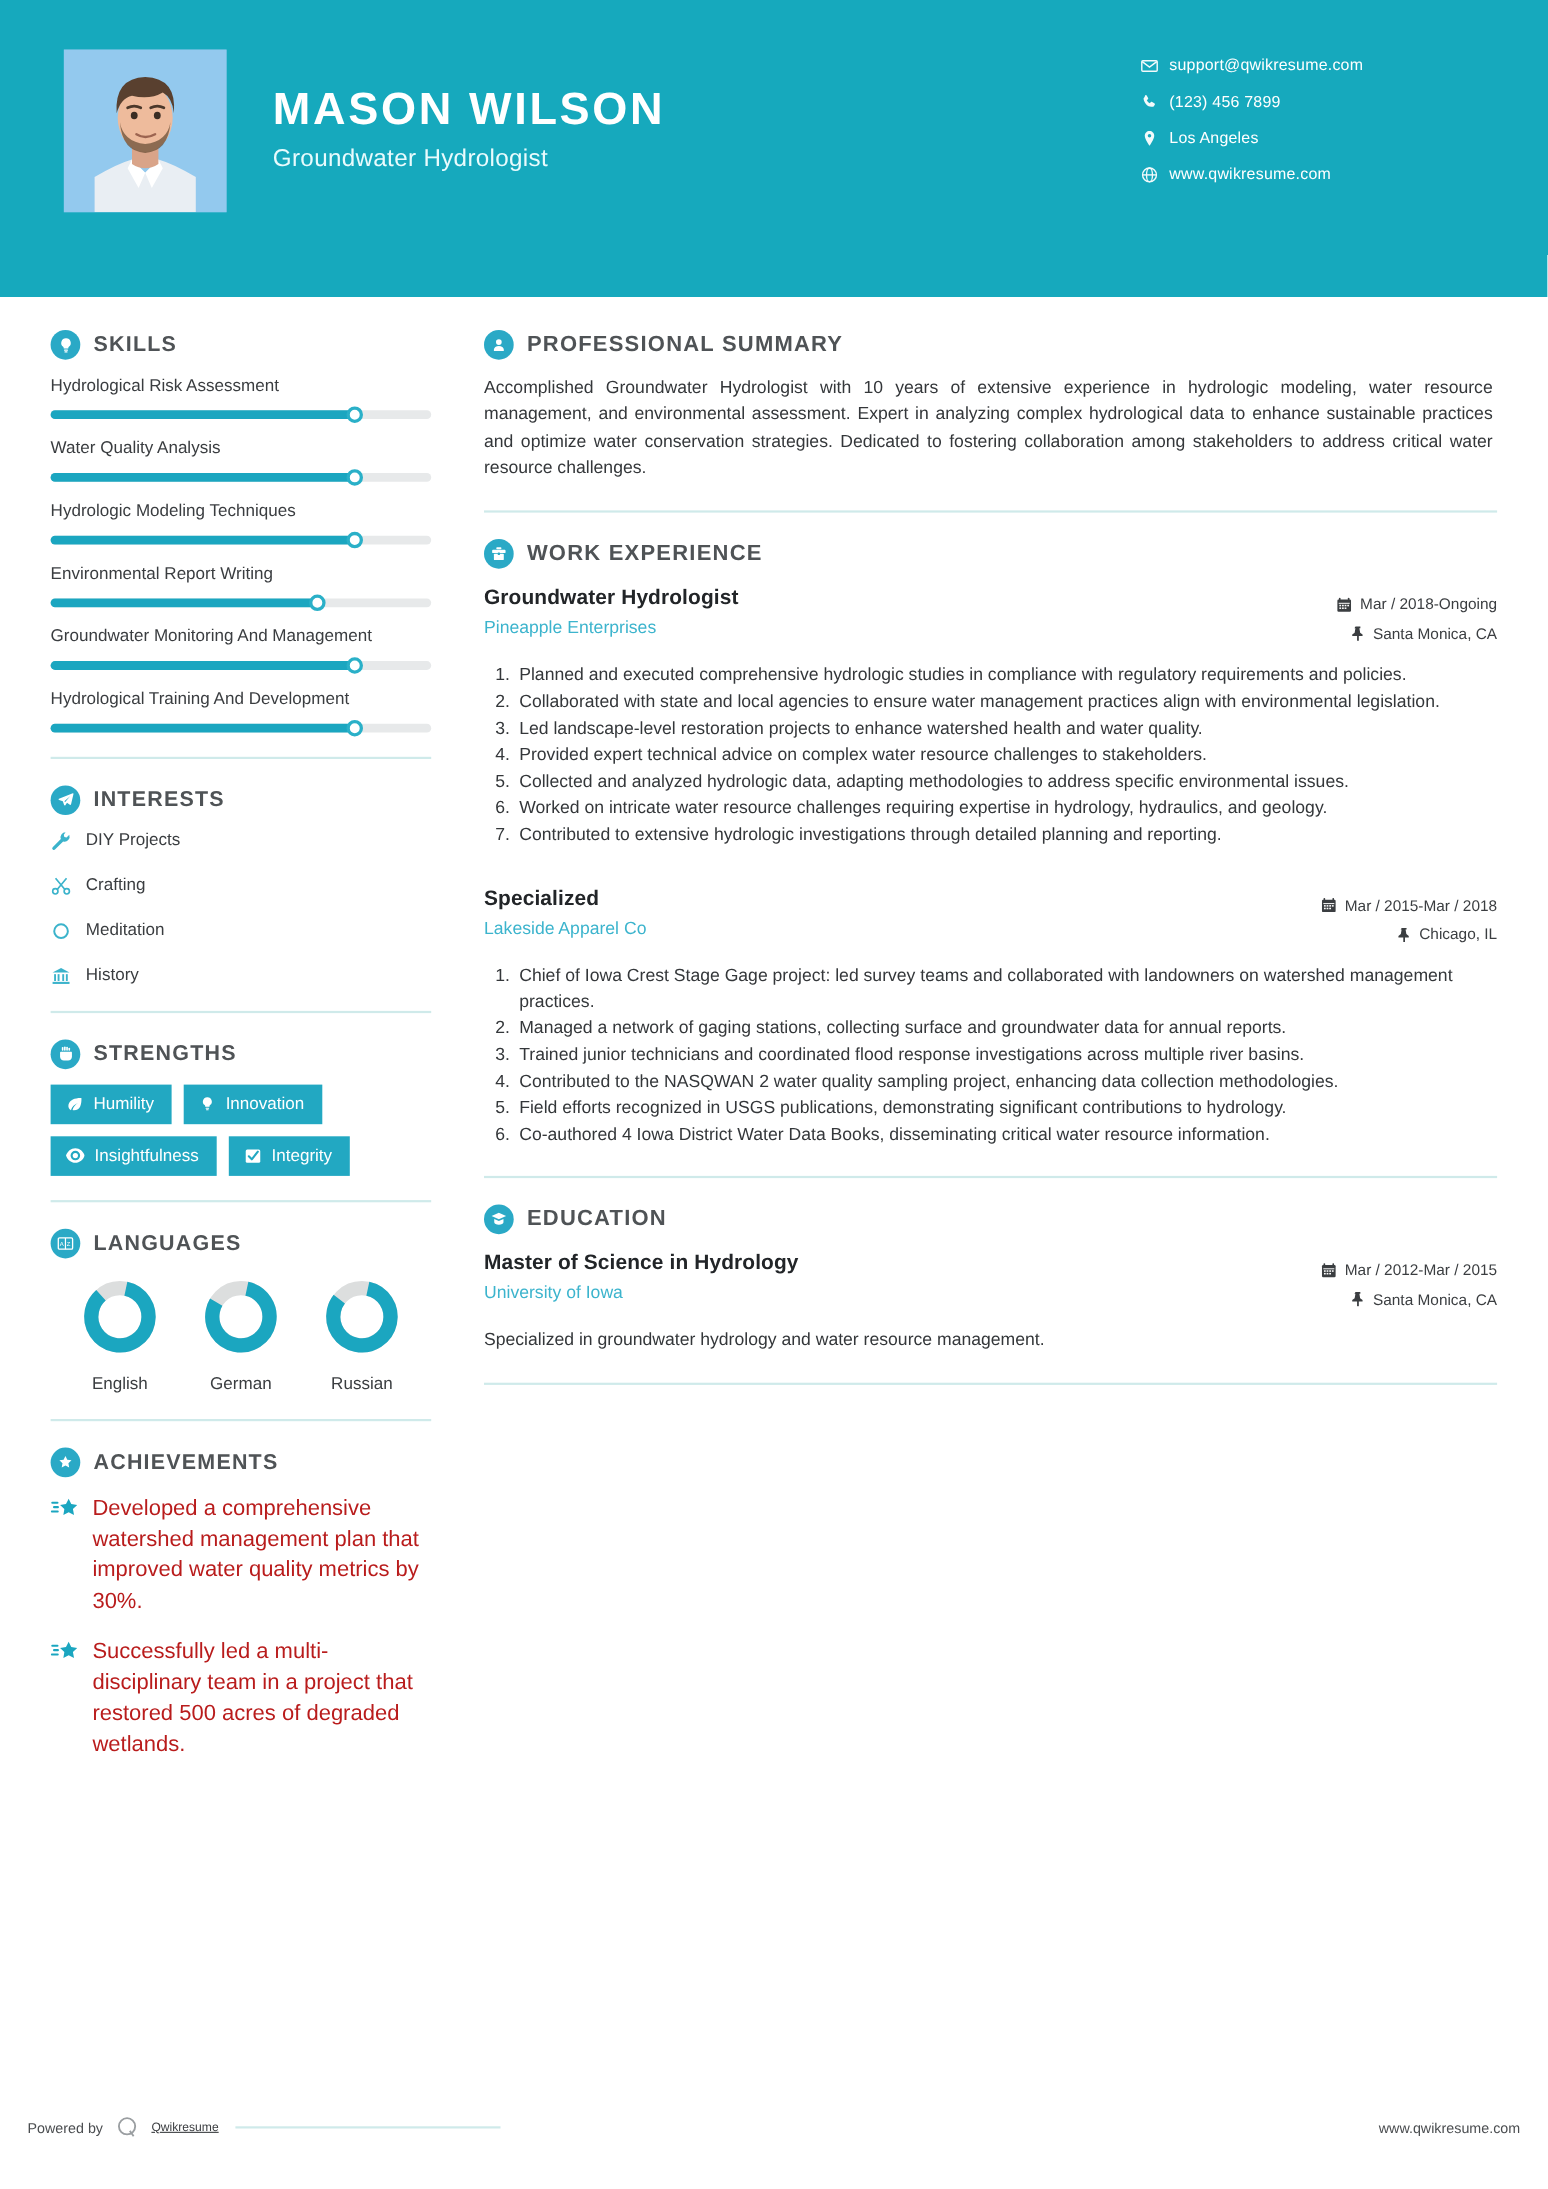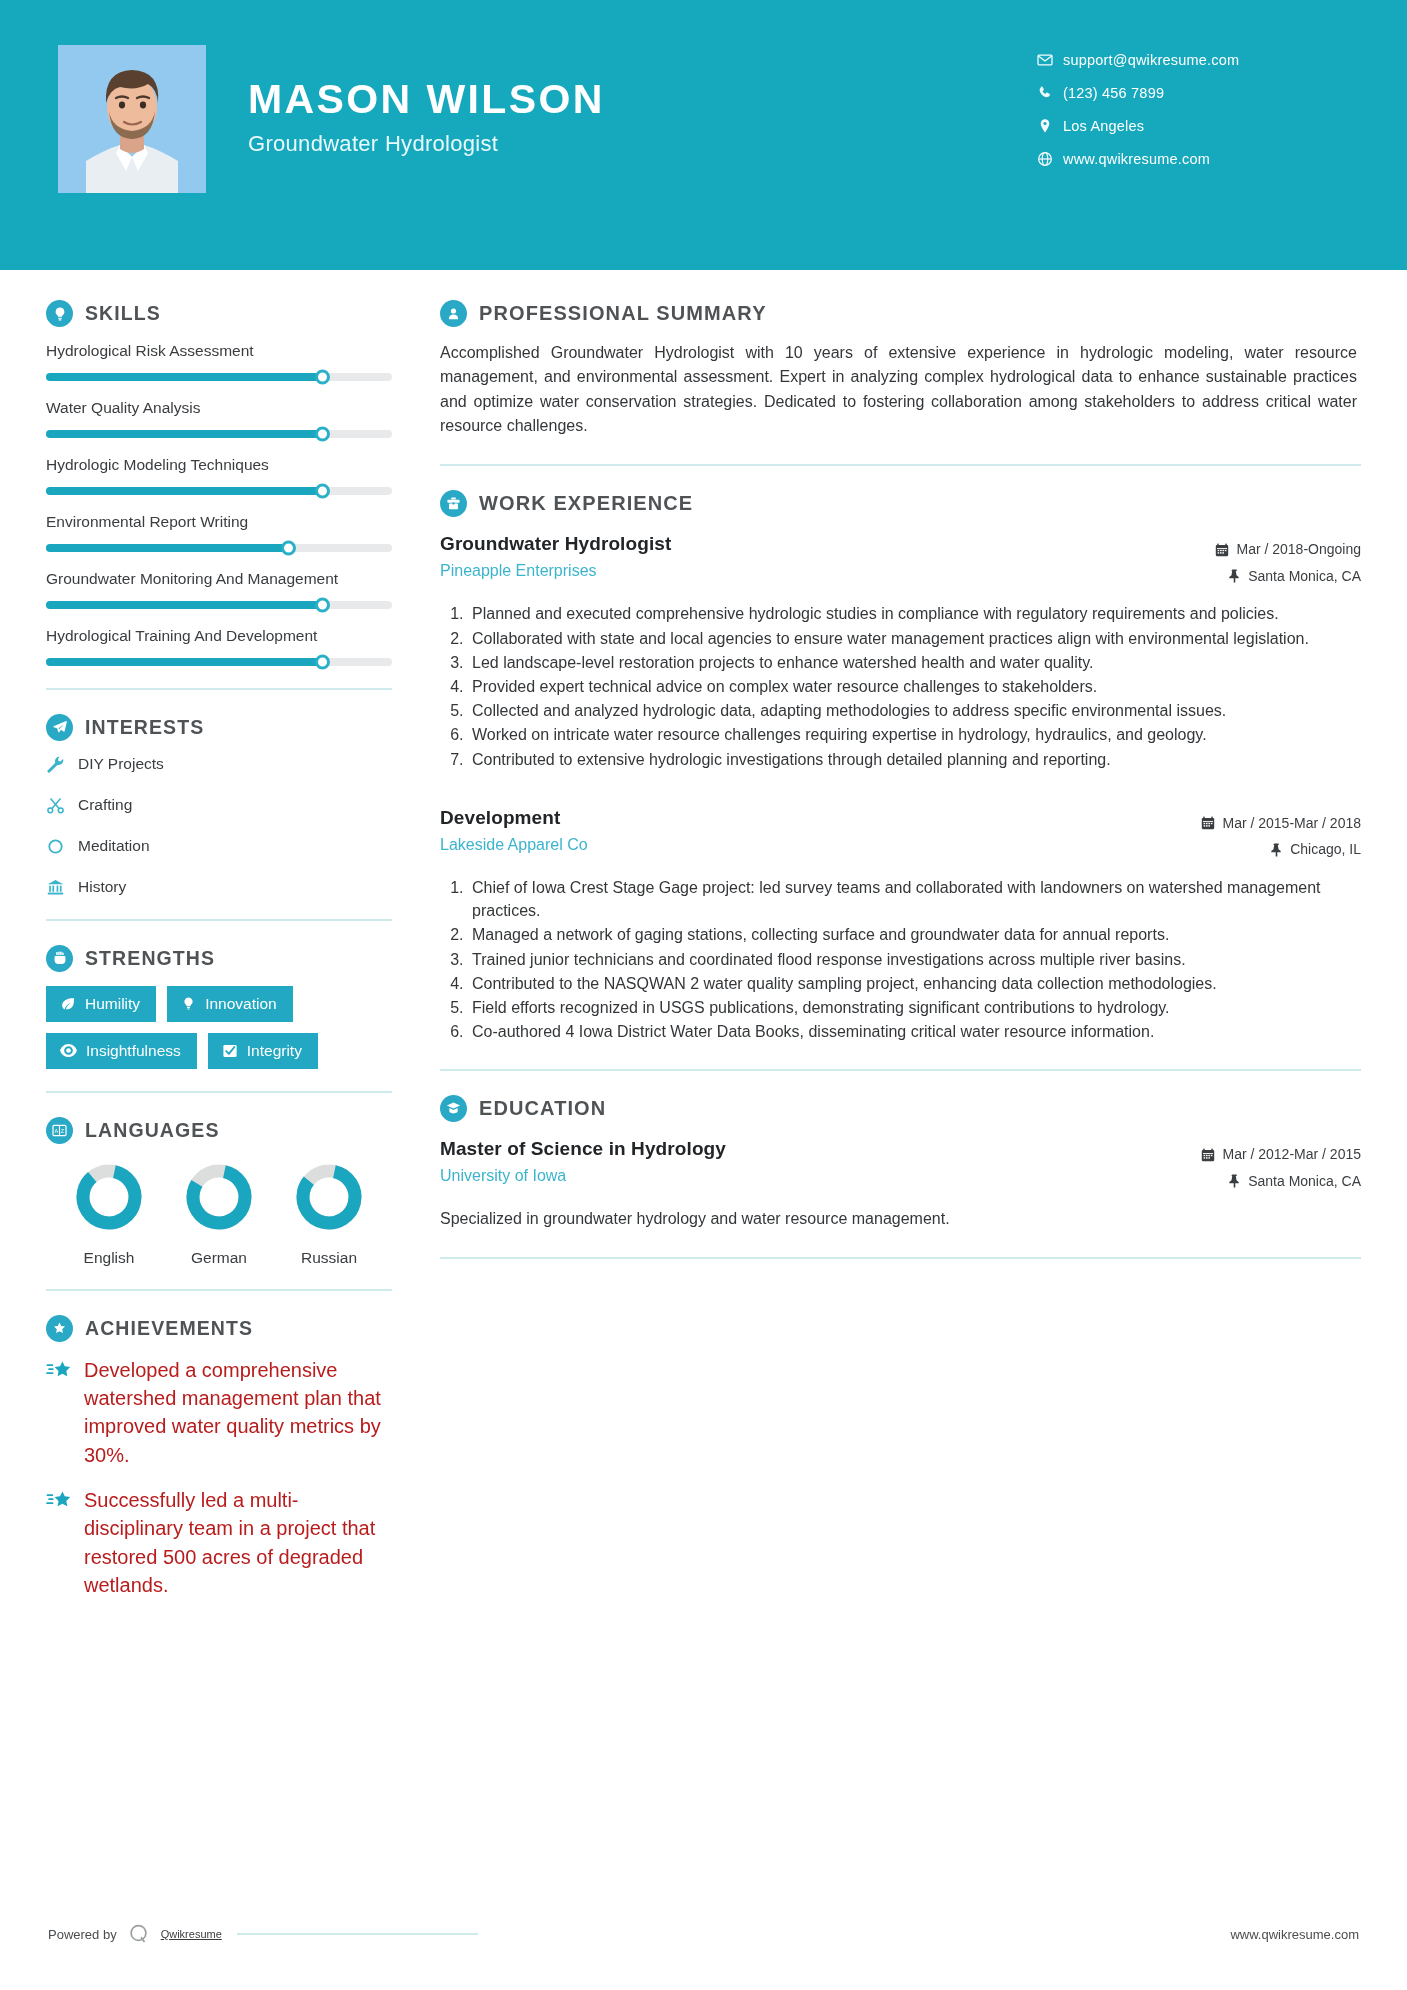--- a/index.html
+++ b/index.html
@@ -283,21 +283,21 @@
     line-height: 1.45;
     color: #34373a;
   }
 
   
   .footer {
     position: absolute;
     left: 0; right: 0;
     bottom: 36px;
     height: 40px;
-    padding: 0 48px;
+    padding: 0 25px;
     display: flex;
     align-items: center;
     justify-content: space-between;
   }
   .powered {
     display: flex;
     align-items: center;
     gap: 9px;
     font-size: 13px;
     color: #4a4d50;
@@ -714,21 +714,21 @@
                 <li>Led landscape-level restoration projects to enhance watershed health and water quality.</li>
                 <li>Provided expert technical advice on complex water resource challenges to stakeholders.</li>
                 <li>Collected and analyzed hydrologic data, adapting methodologies to address specific environmental issues.</li>
                 <li>Worked on intricate water resource challenges requiring expertise in hydrology, hydraulics, and geology.</li>
                 <li>Contributed to extensive hydrologic investigations through detailed planning and reporting.</li>
               </ol>
             </div>
             <div class="job" style="margin-top: 34px;">
               <div class="job-top">
                 <div class="job-left">
-                  <div class="job-role">Development</div>
+                  <div class="job-role">Specialized</div>
                   <div class="job-company">Lakeside Apparel Co</div>
                 </div>
                 <div class="job-meta">
                   <div class="meta-row">
                     <span class="ic">
                       <svg width="14" height="14" viewBox="0 0 14 14" fill="#3b3e41">
                         <rect x="0.8" y="2" width="12.4" height="11.2" rx="1.1"></rect>
                         <rect x="2.2" y="0.4" width="1.5" height="3" rx="0.6"></rect>
                         <rect x="10.3" y="0.4" width="1.5" height="3" rx="0.6"></rect>
                         <rect x="2" y="5" width="10" height="0.9" fill="#ffffff"></rect>

